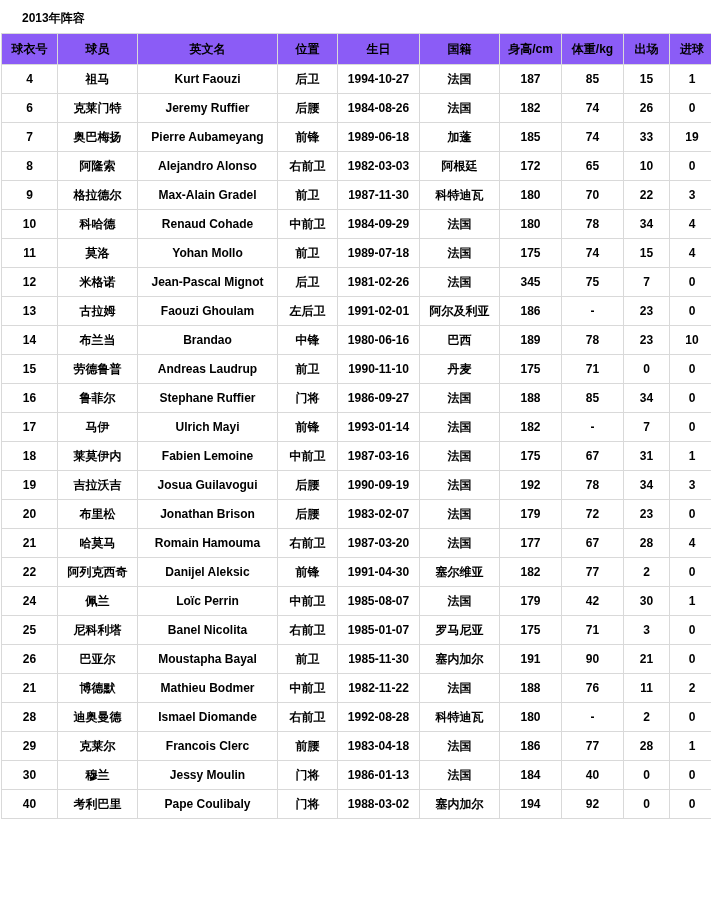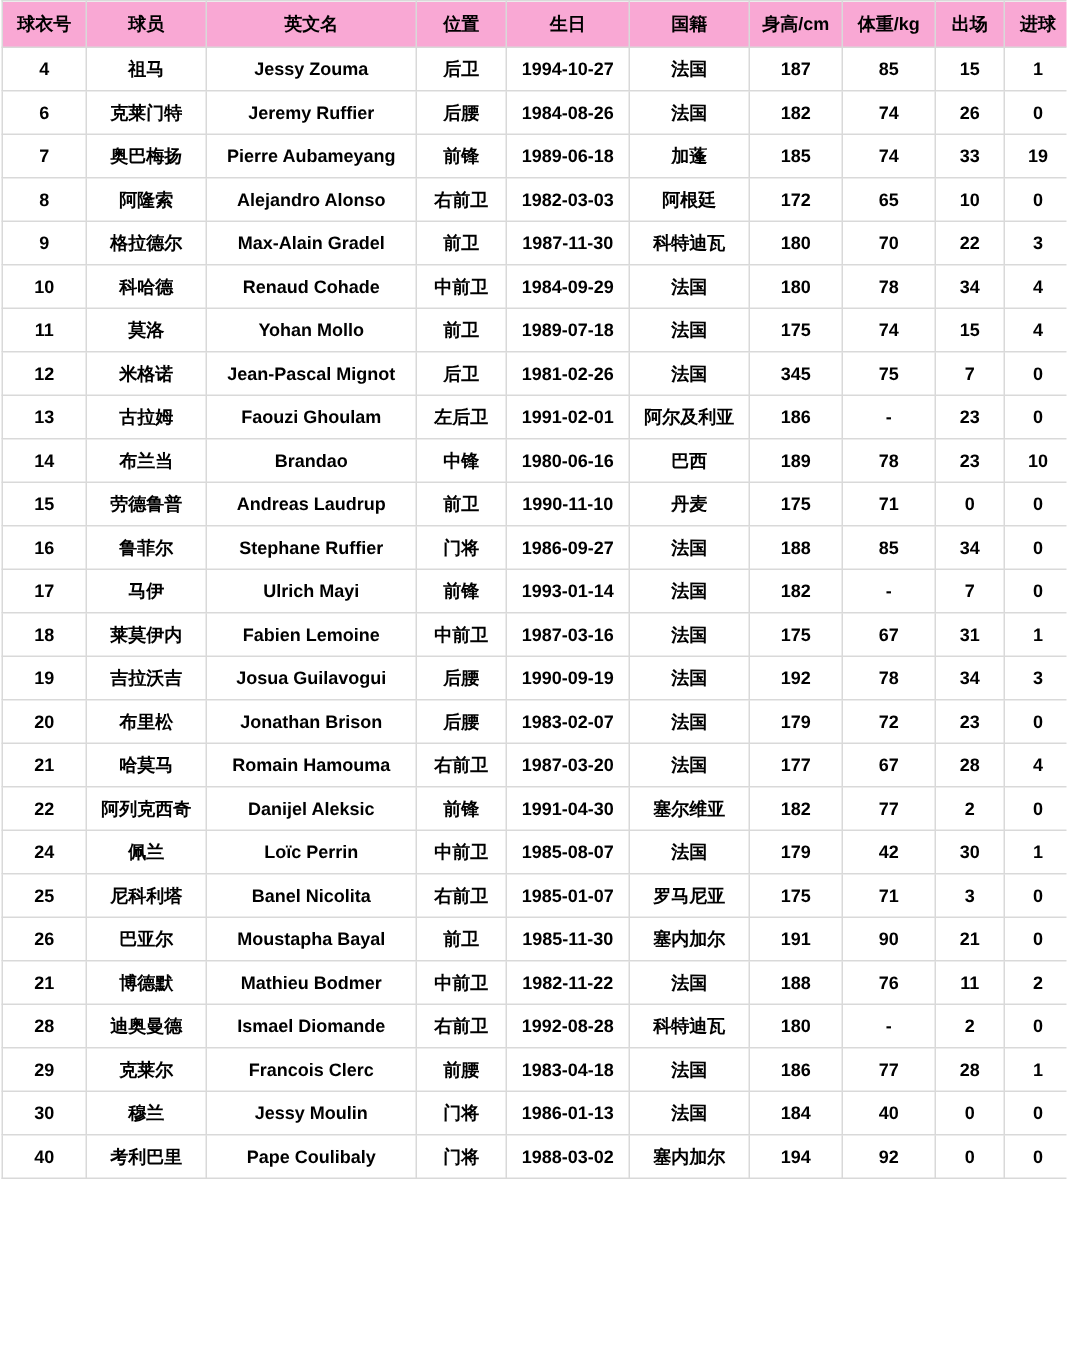--- a/index.html
+++ b/index.html
@@ -36,21 +36,21 @@
     border: 1px solid #d9d9d9;
     text-align: center;
     vertical-align: middle;
     font-size: 12px;
     height: 28px;
     padding: 0 2px;
     overflow: hidden;
     white-space: nowrap;
   }
   table.roster thead th {
-    background: #f9a8d4;
+    background: #8b5cf6;
     font-weight: bold;
     color: #000000;
     height: 30px;
   }
   table.roster tbody td {
     background: #ffffff;
     color: #000000;
   }
   td.num, td.name, td.enname, td.pos, td.bd, td.nat, td.h, td.w, td.app, td.goal {
     font-weight: bold;
@@ -67,20 +67,21 @@
   col.c-nat     { width: 80px; }
   col.c-h       { width: 62px; }
   col.c-w       { width: 62px; }
   col.c-app     { width: 46px; }
   col.c-goal    { width: 45px; }
 </style>
 </head>
 <body>
 
 <div class="page">
+  <div class="caption">2013年阵容</div>
 
   <table class="roster">
     <colgroup>
       <col class="c-num">
         <col class="c-name">
         <col class="c-enname">
         <col class="c-pos">
         <col class="c-bd">
       <col class="c-nat">
         <col class="c-h">
@@ -99,21 +100,21 @@
         <th>身高/cm</th>
         <th>体重/kg</th>
         <th>出场</th>
         <th>进球</th>
       </tr>
     </thead>
     <tbody id="roster-body">
         <tr>
           <td class="num">4</td>
           <td class="name">祖马</td>
-          <td class="enname">Jessy Zouma</td>
+          <td class="enname">Kurt Faouzi</td>
           <td class="pos">后卫</td>
           <td class="bd">1994-10-27</td>
           <td class="nat">法国</td>
           <td class="h">187</td>
           <td class="w">85</td>
           <td class="app">15</td>
           <td class="goal">1</td>
         </tr>
         <tr>
           <td class="num">6</td>

